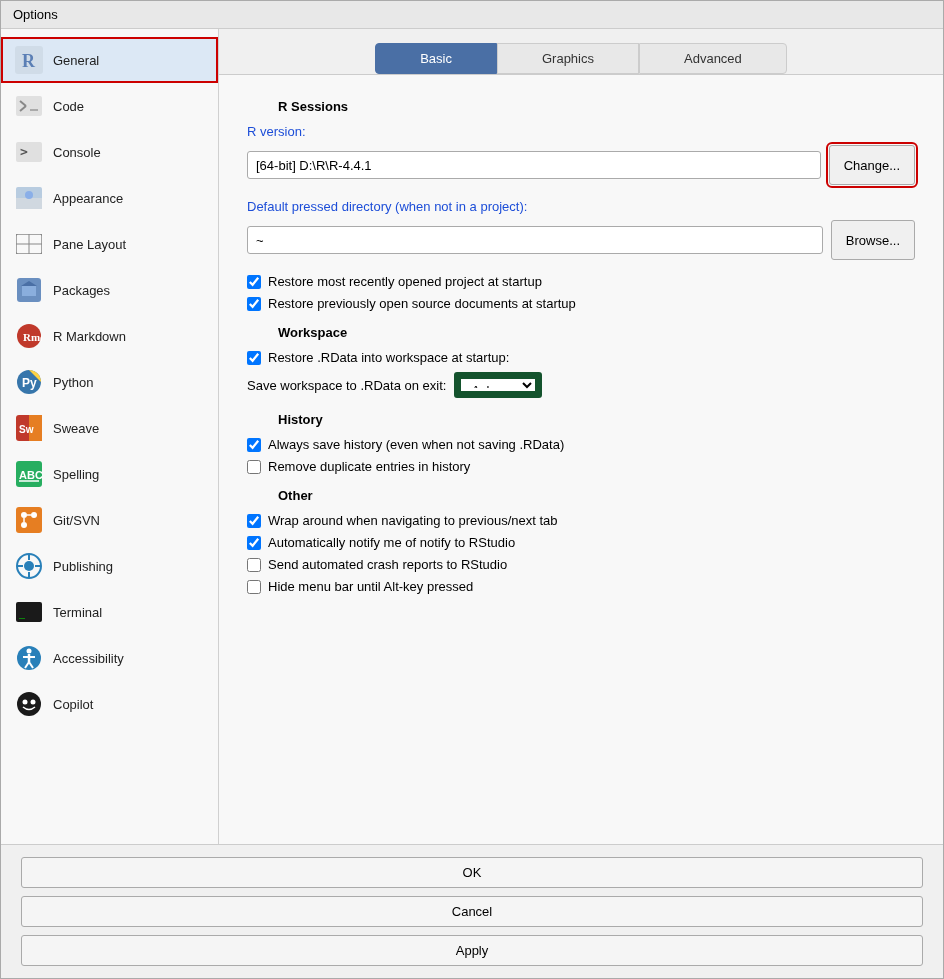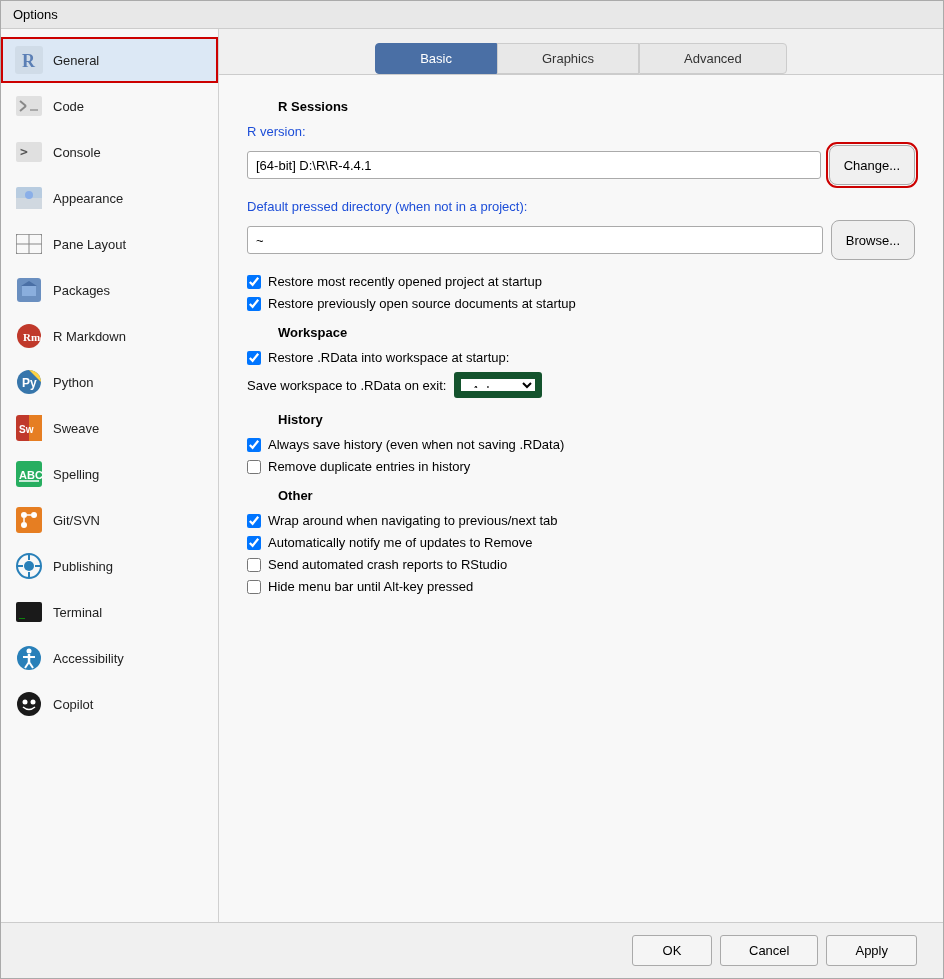--- a/index.html
+++ b/index.html
@@ -124,21 +124,21 @@
       padding: 5px 8px;
       border: 1px solid #aaa;
       border-radius: 3px;
       font-size: 13px;
       background: white;
       height: 28px;
     }
     .btn {
       padding: 5px 14px;
       border: 1px solid #aaa;
-      border-radius: 8px;
+      border-radius: 3px;
       background: #f0f0f0;
       font-size: 13px;
       cursor: pointer;
       white-space: nowrap;
       height: 40px;
     }
     .btn.change-btn {
       outline: 2px solid #cc0000;
       outline-offset: 1px;
     }
@@ -169,23 +169,24 @@
       background: white;
       font-size: 13px;
       height: 26px;
       cursor: pointer;
     }
     
     .footer {
       display: flex;
       justify-content: flex-end;
       gap: 8px;
-      padding: 12px 26px;
+      padding: 12px 20px;
       background: #f0f0f0;
       border-top: 1px solid #ccc;
+      flex-direction: column;
     }
     .footer-btn {
       padding: 7px 28px;
       border: 1px solid #aaa;
       border-radius: 3px;
       background: #f5f5f5;
       font-size: 13px;
       cursor: pointer;
       min-width: 80px;
     }
@@ -438,21 +439,21 @@
         </div>
 
         <div class="section-gap">
           <div class="section-title">Other</div>
           <div class="checkbox-row">
             <input type="checkbox" id="cb6" checked="" style="">
             <label for="cb6">Wrap around when navigating to previous/next tab</label>
           </div>
           <div class="checkbox-row">
             <input type="checkbox" id="cb7" checked="" style="">
-            <label for="cb7">Automatically notify me of updates to Remove</label>
+            <label for="cb7">Automatically notify me of notify to RStudio</label>
           </div>
           <div class="checkbox-row">
             <input type="checkbox" id="cb8" style="">
             <label for="cb8">Send automated crash reports to RStudio</label>
           </div>
           <div class="checkbox-row">
             <input type="checkbox" id="cb9" style="">
             <label for="cb9">Hide menu bar until Alt-key pressed</label>
           </div>
         </div>

